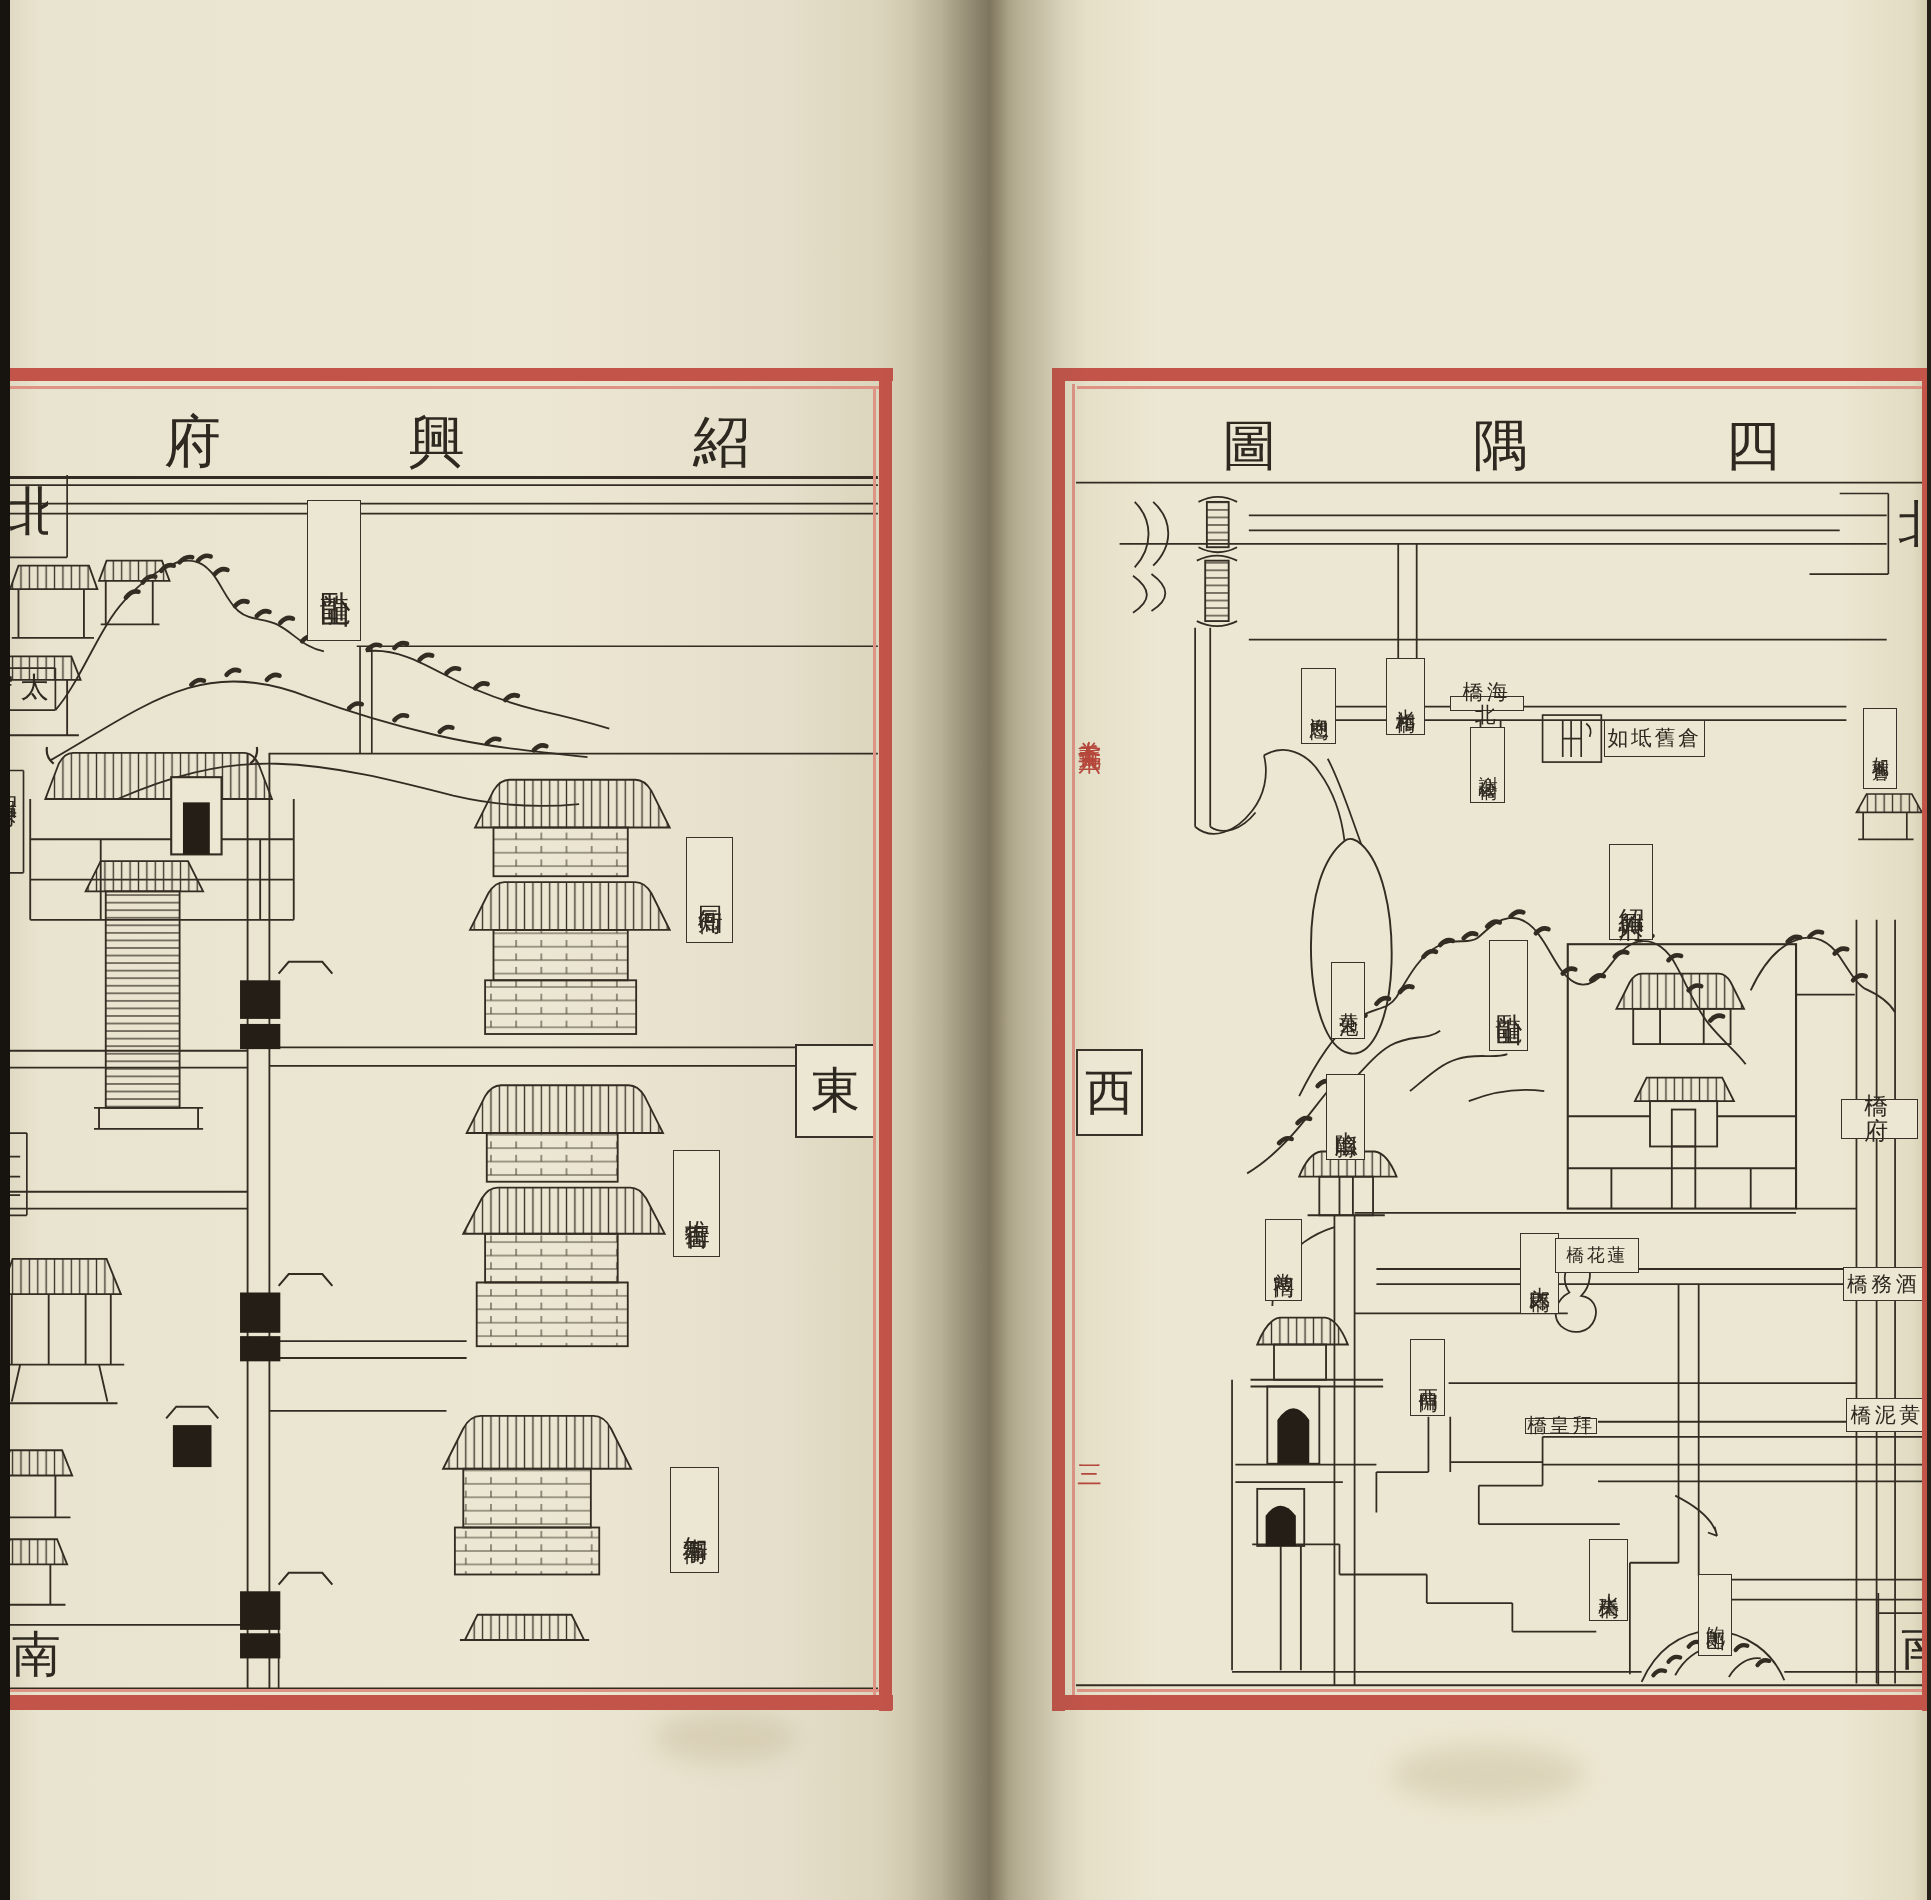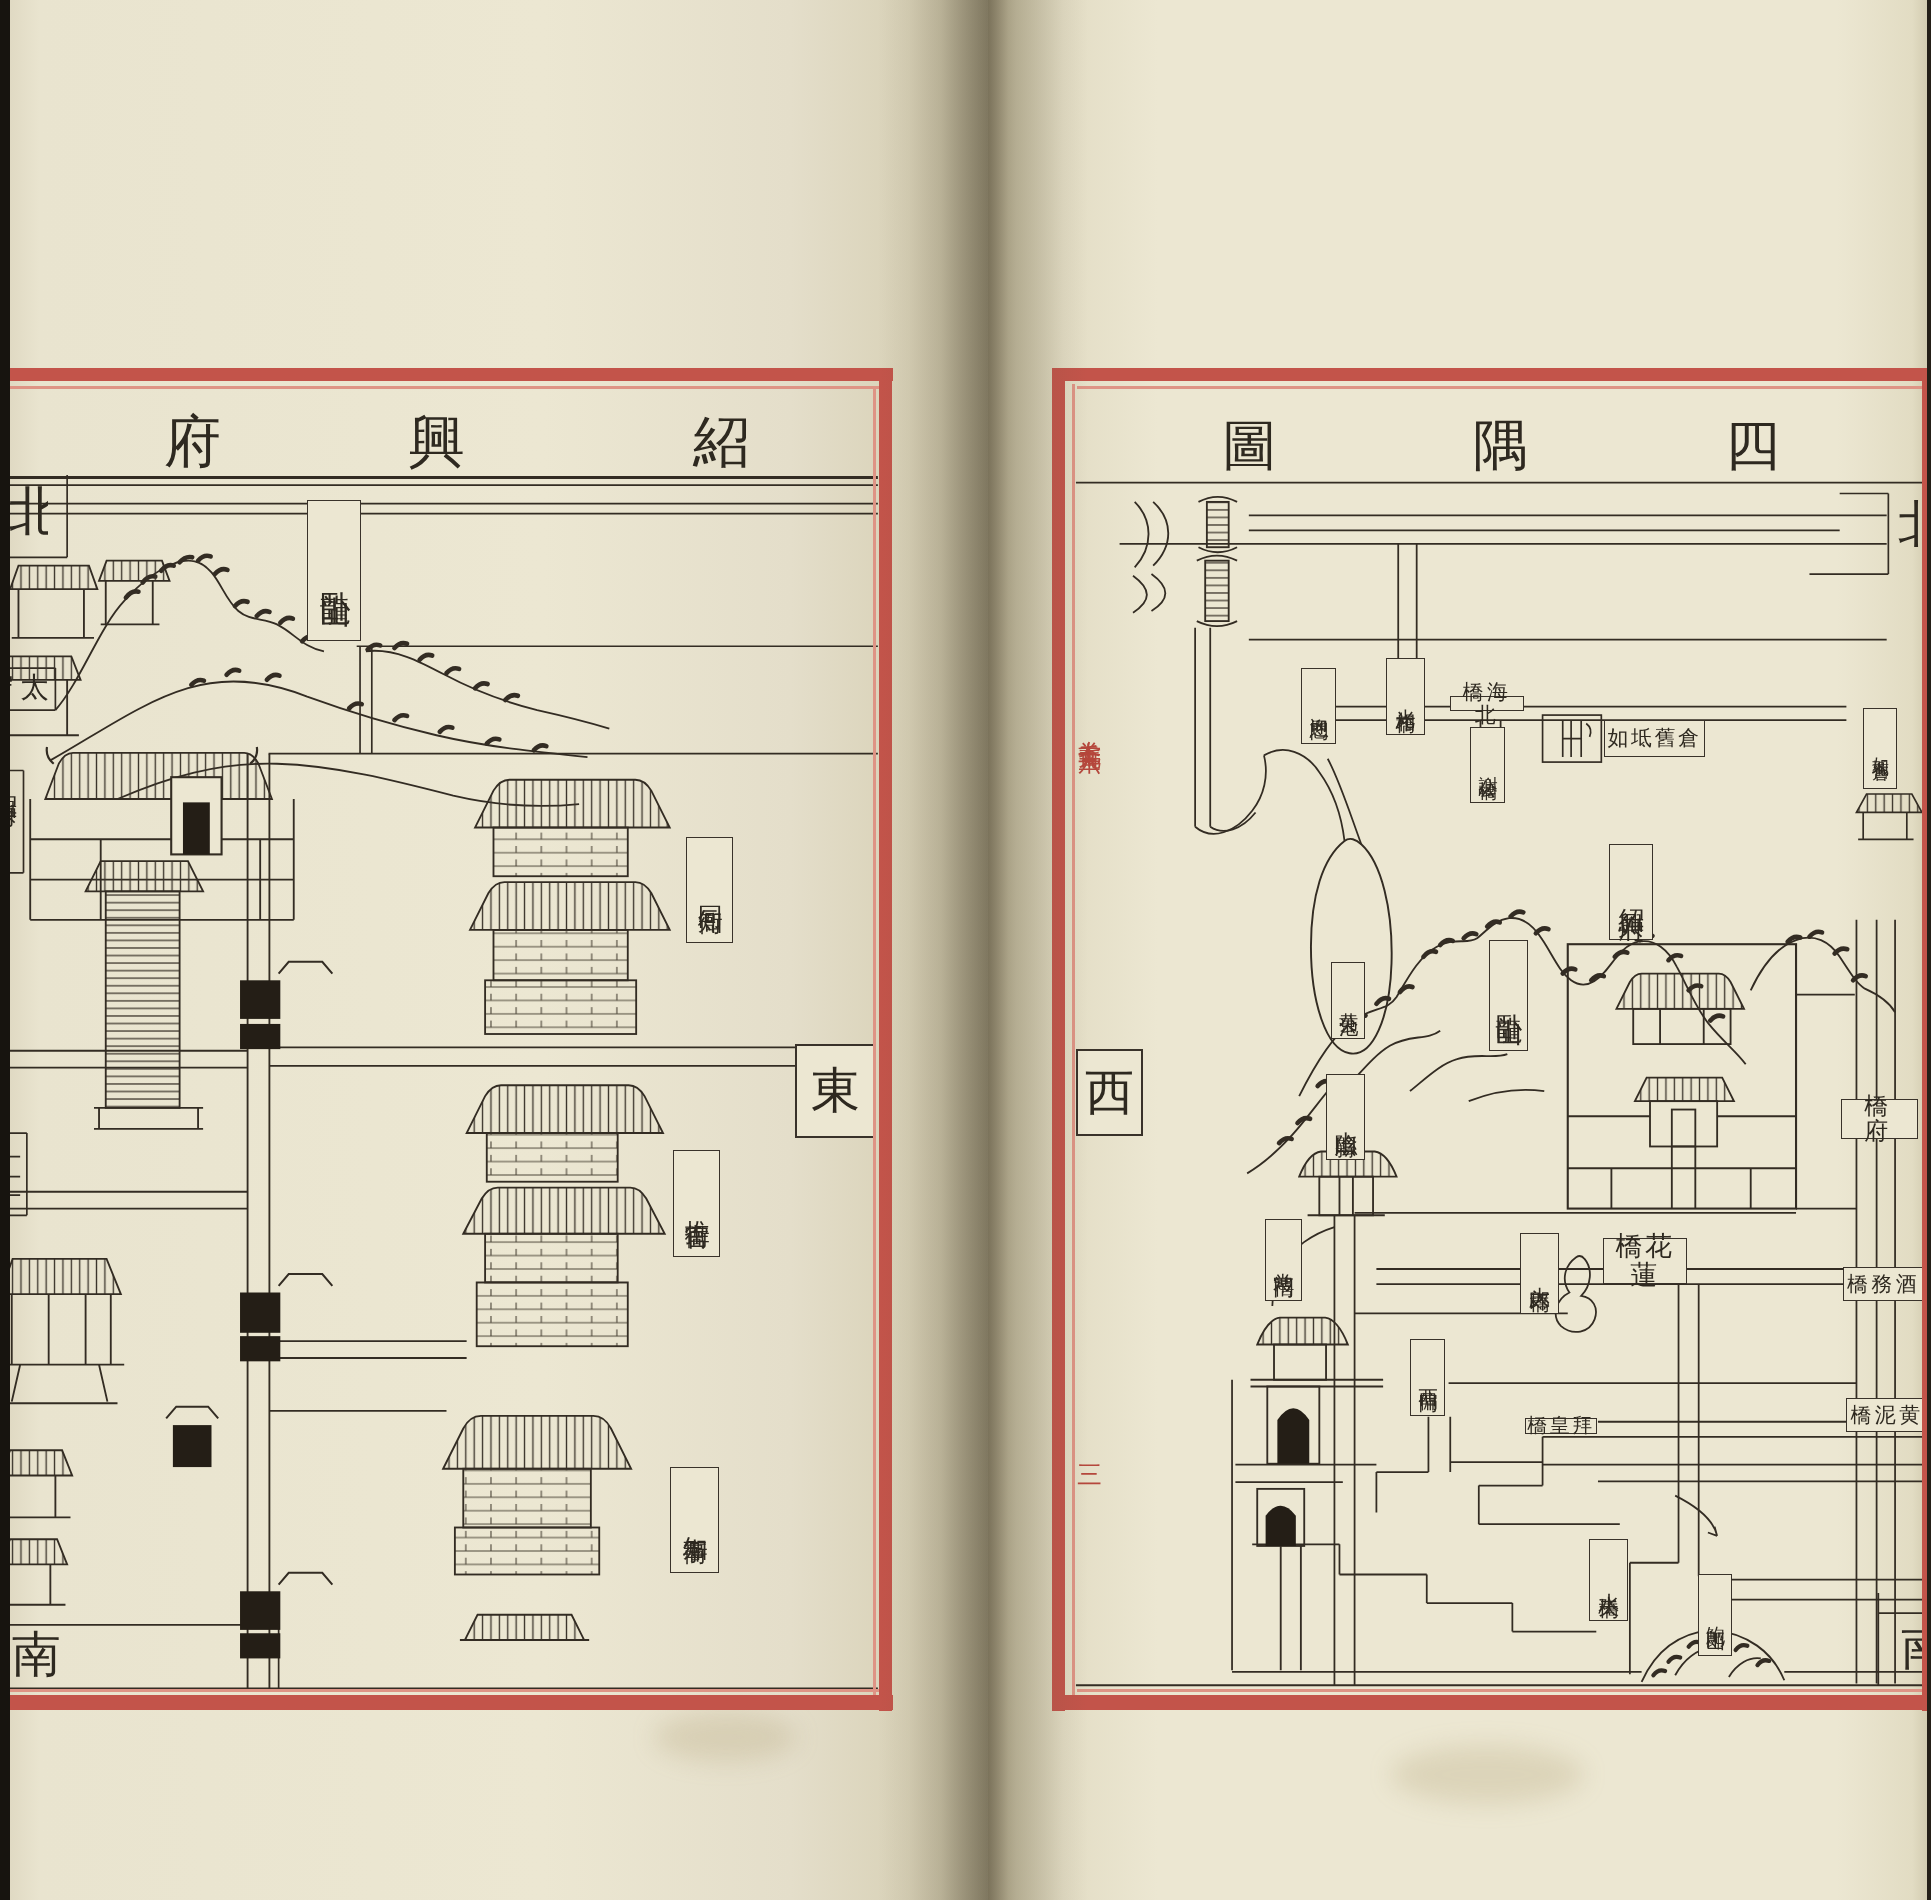--- a/index.html
+++ b/index.html
@@ -356,21 +356,21 @@
 <div class="lbl v" style="left:1470px;top:727px;width:35px;height:76px;font-size:19.3px">謝公橋</div>
 <div class="lbl" style="left:1604px;top:720px;width:101px;height:37px;font-size:21px;letter-spacing:2.5px">如坻舊倉</div>
 <div class="lbl v" style="left:1863px;top:708px;width:34px;height:81px;font-size:17px">如坻舊倉</div>
 <div class="lbl v" style="left:1609px;top:844px;width:44px;height:96px;font-size:26px">紹興府</div>
 <div class="lbl v" style="left:1489px;top:940px;width:39px;height:111px;font-size:27px">卧龍山</div>
 <div class="lbl v" style="left:1331px;top:962px;width:34px;height:77px;font-size:19.3px">黄公池</div>
 <div class="lbl v" style="left:1326px;top:1074px;width:39px;height:86px;font-size:22.7px">山陰縣</div>
 <div class="lbl v" style="left:1265px;top:1219px;width:37px;height:82px;font-size:21px">常禧門</div>
 <div class="lbl v" style="left:1410px;top:1339px;width:35px;height:77px;font-size:19.3px">西偏門</div>
 <div class="lbl v" style="left:1520px;top:1233px;width:39px;height:81px;font-size:21px">大郎橋</div>
-<div class="lbl" style="left:1603px;top:1238px;width:84px;height:46px;font-size:27px;letter-spacing:2.5px">橋花蓮</div>
+<div class="lbl" style="left:1555px;top:1238px;width:84px;height:35px;font-size:18px;letter-spacing:2.5px">橋花蓮</div>
 <div class="lbl" style="left:1841px;top:1099px;width:77px;height:40px;font-size:24px;letter-spacing:11.7px;padding-left:5px">橋府</div>
 <div class="lbl" style="left:1843px;top:1267px;width:81px;height:34px;font-size:21px;letter-spacing:3.4px">橋務酒</div>
 <div class="lbl" style="left:1846px;top:1398px;width:82px;height:34px;font-size:21px;letter-spacing:3.4px">橋泥黄</div>
 <div class="lbl" style="left:1525px;top:1418px;width:72px;height:16px;font-size:20px;letter-spacing:2.5px">橋皇拜</div>
 <div class="lbl v" style="left:1589px;top:1539px;width:39px;height:82px;font-size:21px">水夫橋</div>
 <div class="lbl v" style="left:1698px;top:1574px;width:34px;height:82px;font-size:19.3px">鮑郎山</div>
 
 <div id="gutter"></div>
 <div id="edge-left"></div>
 <div id="edge-right"></div>

